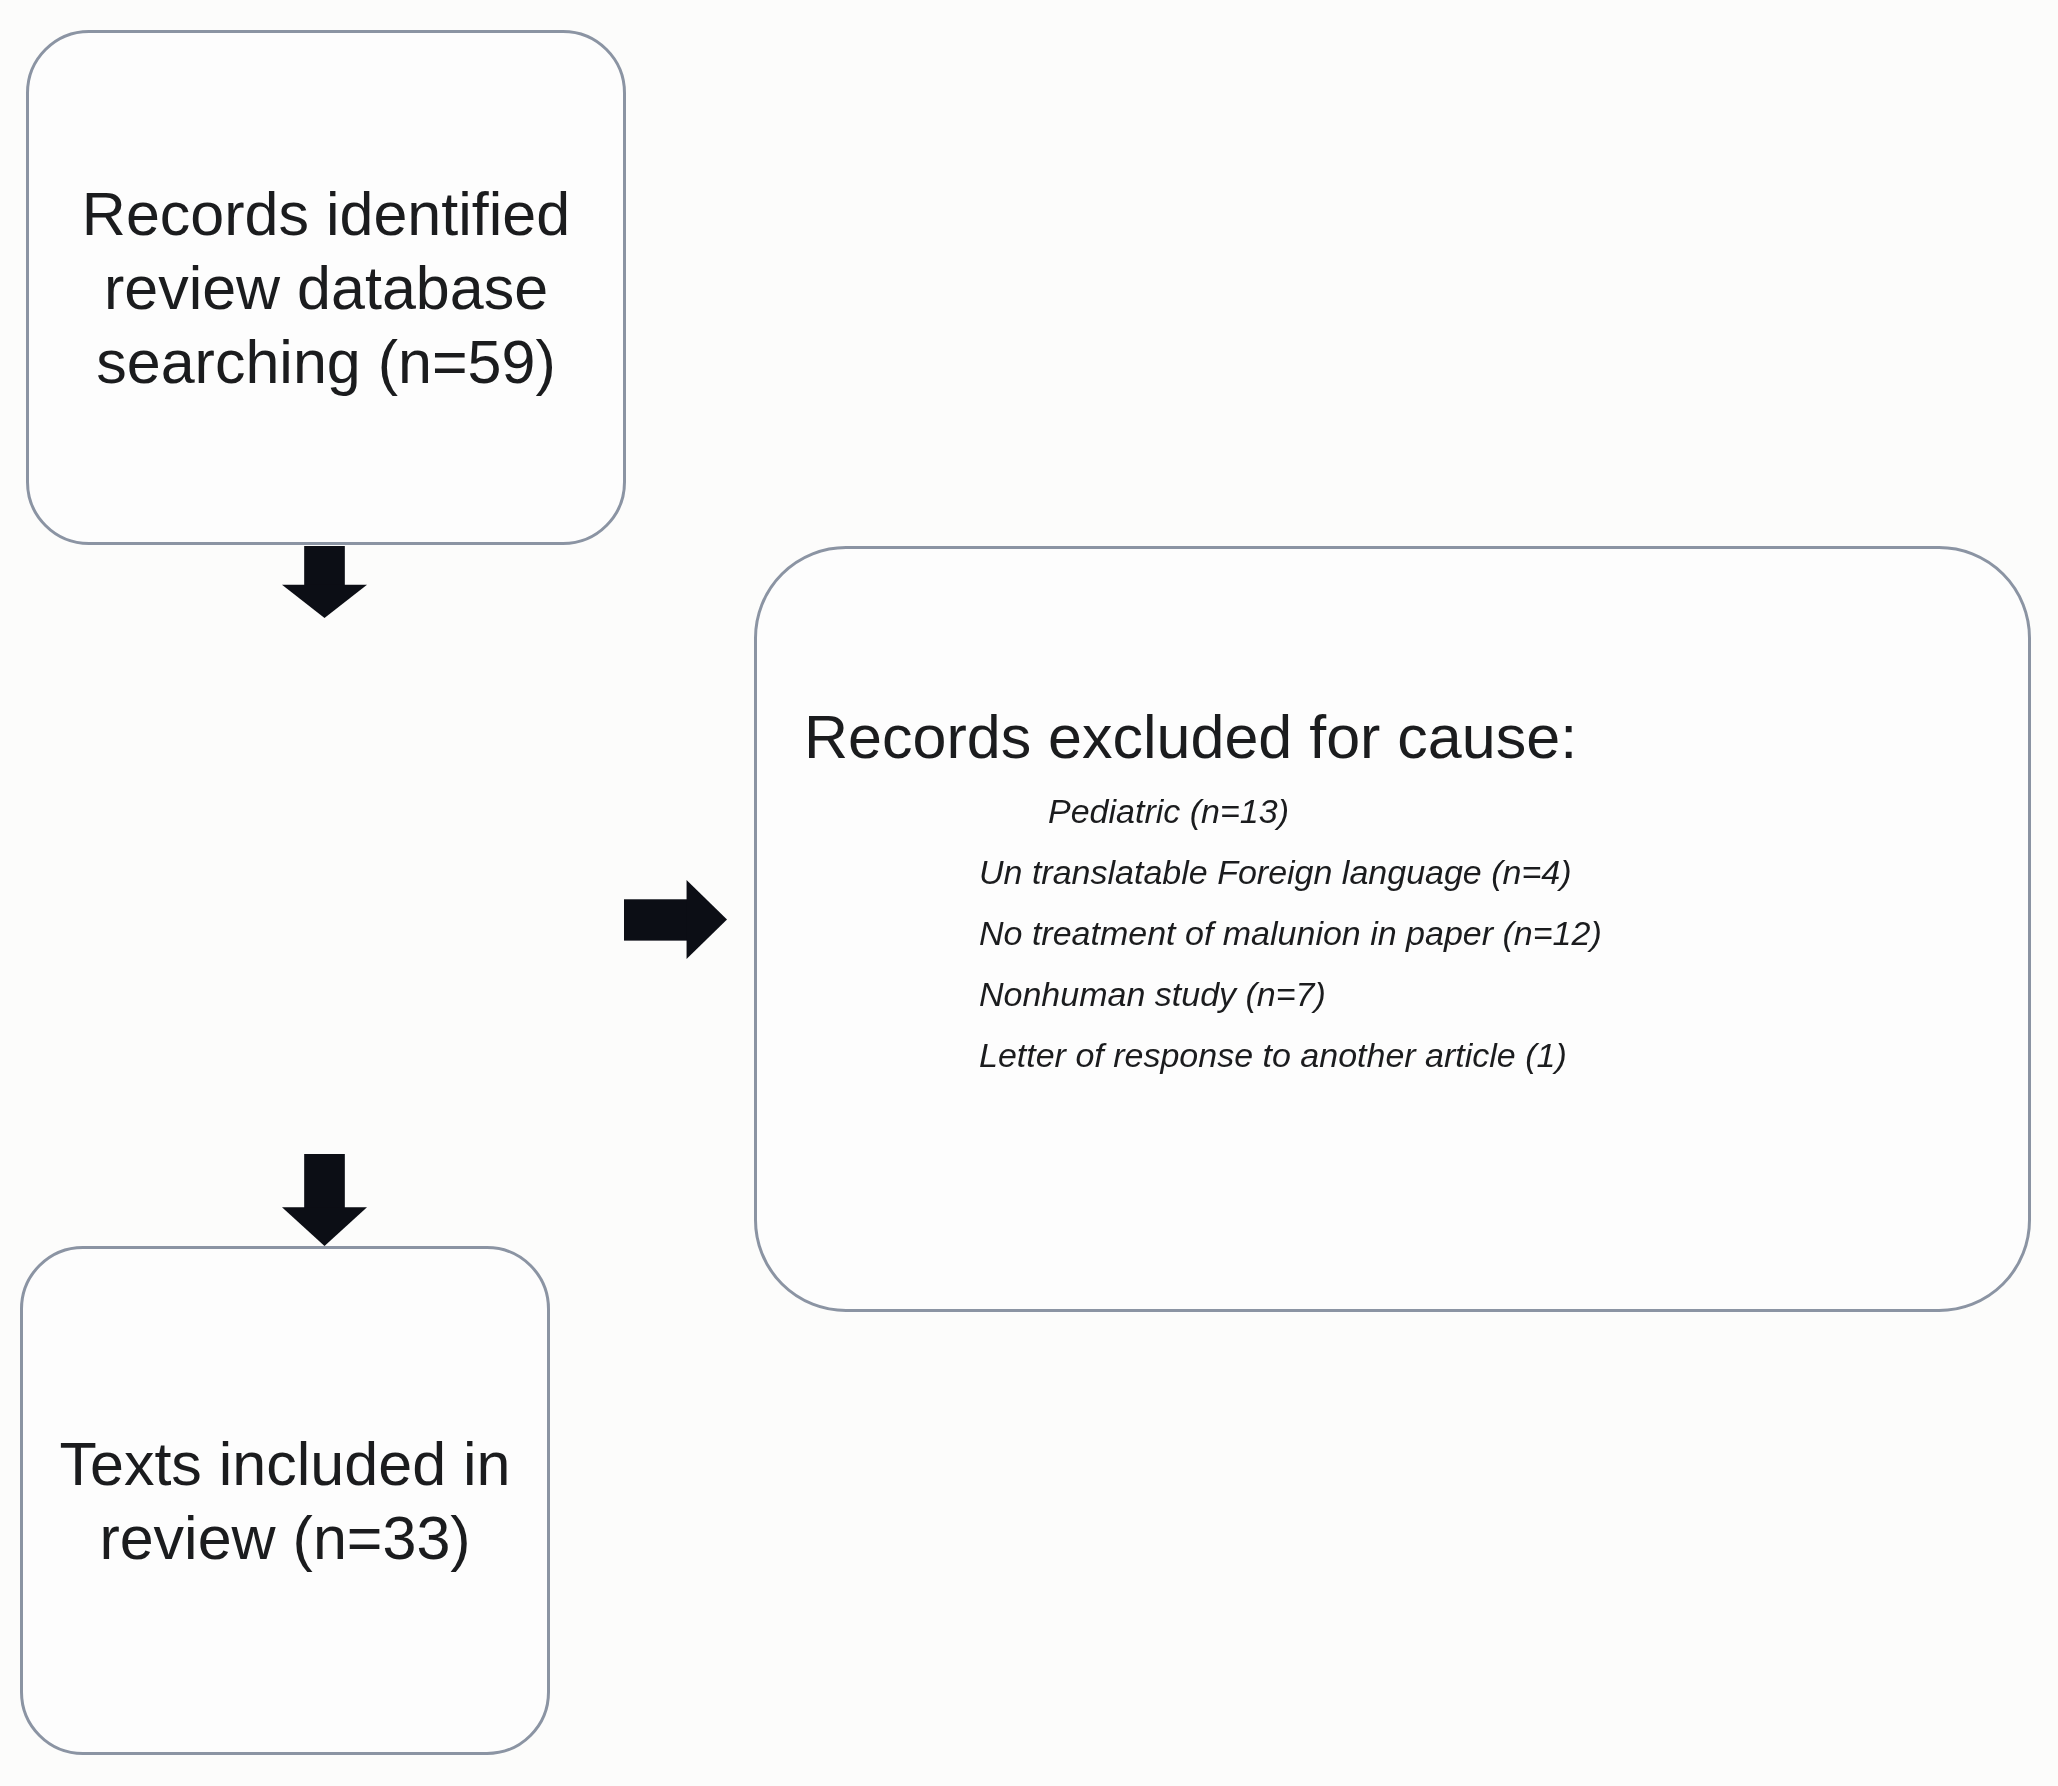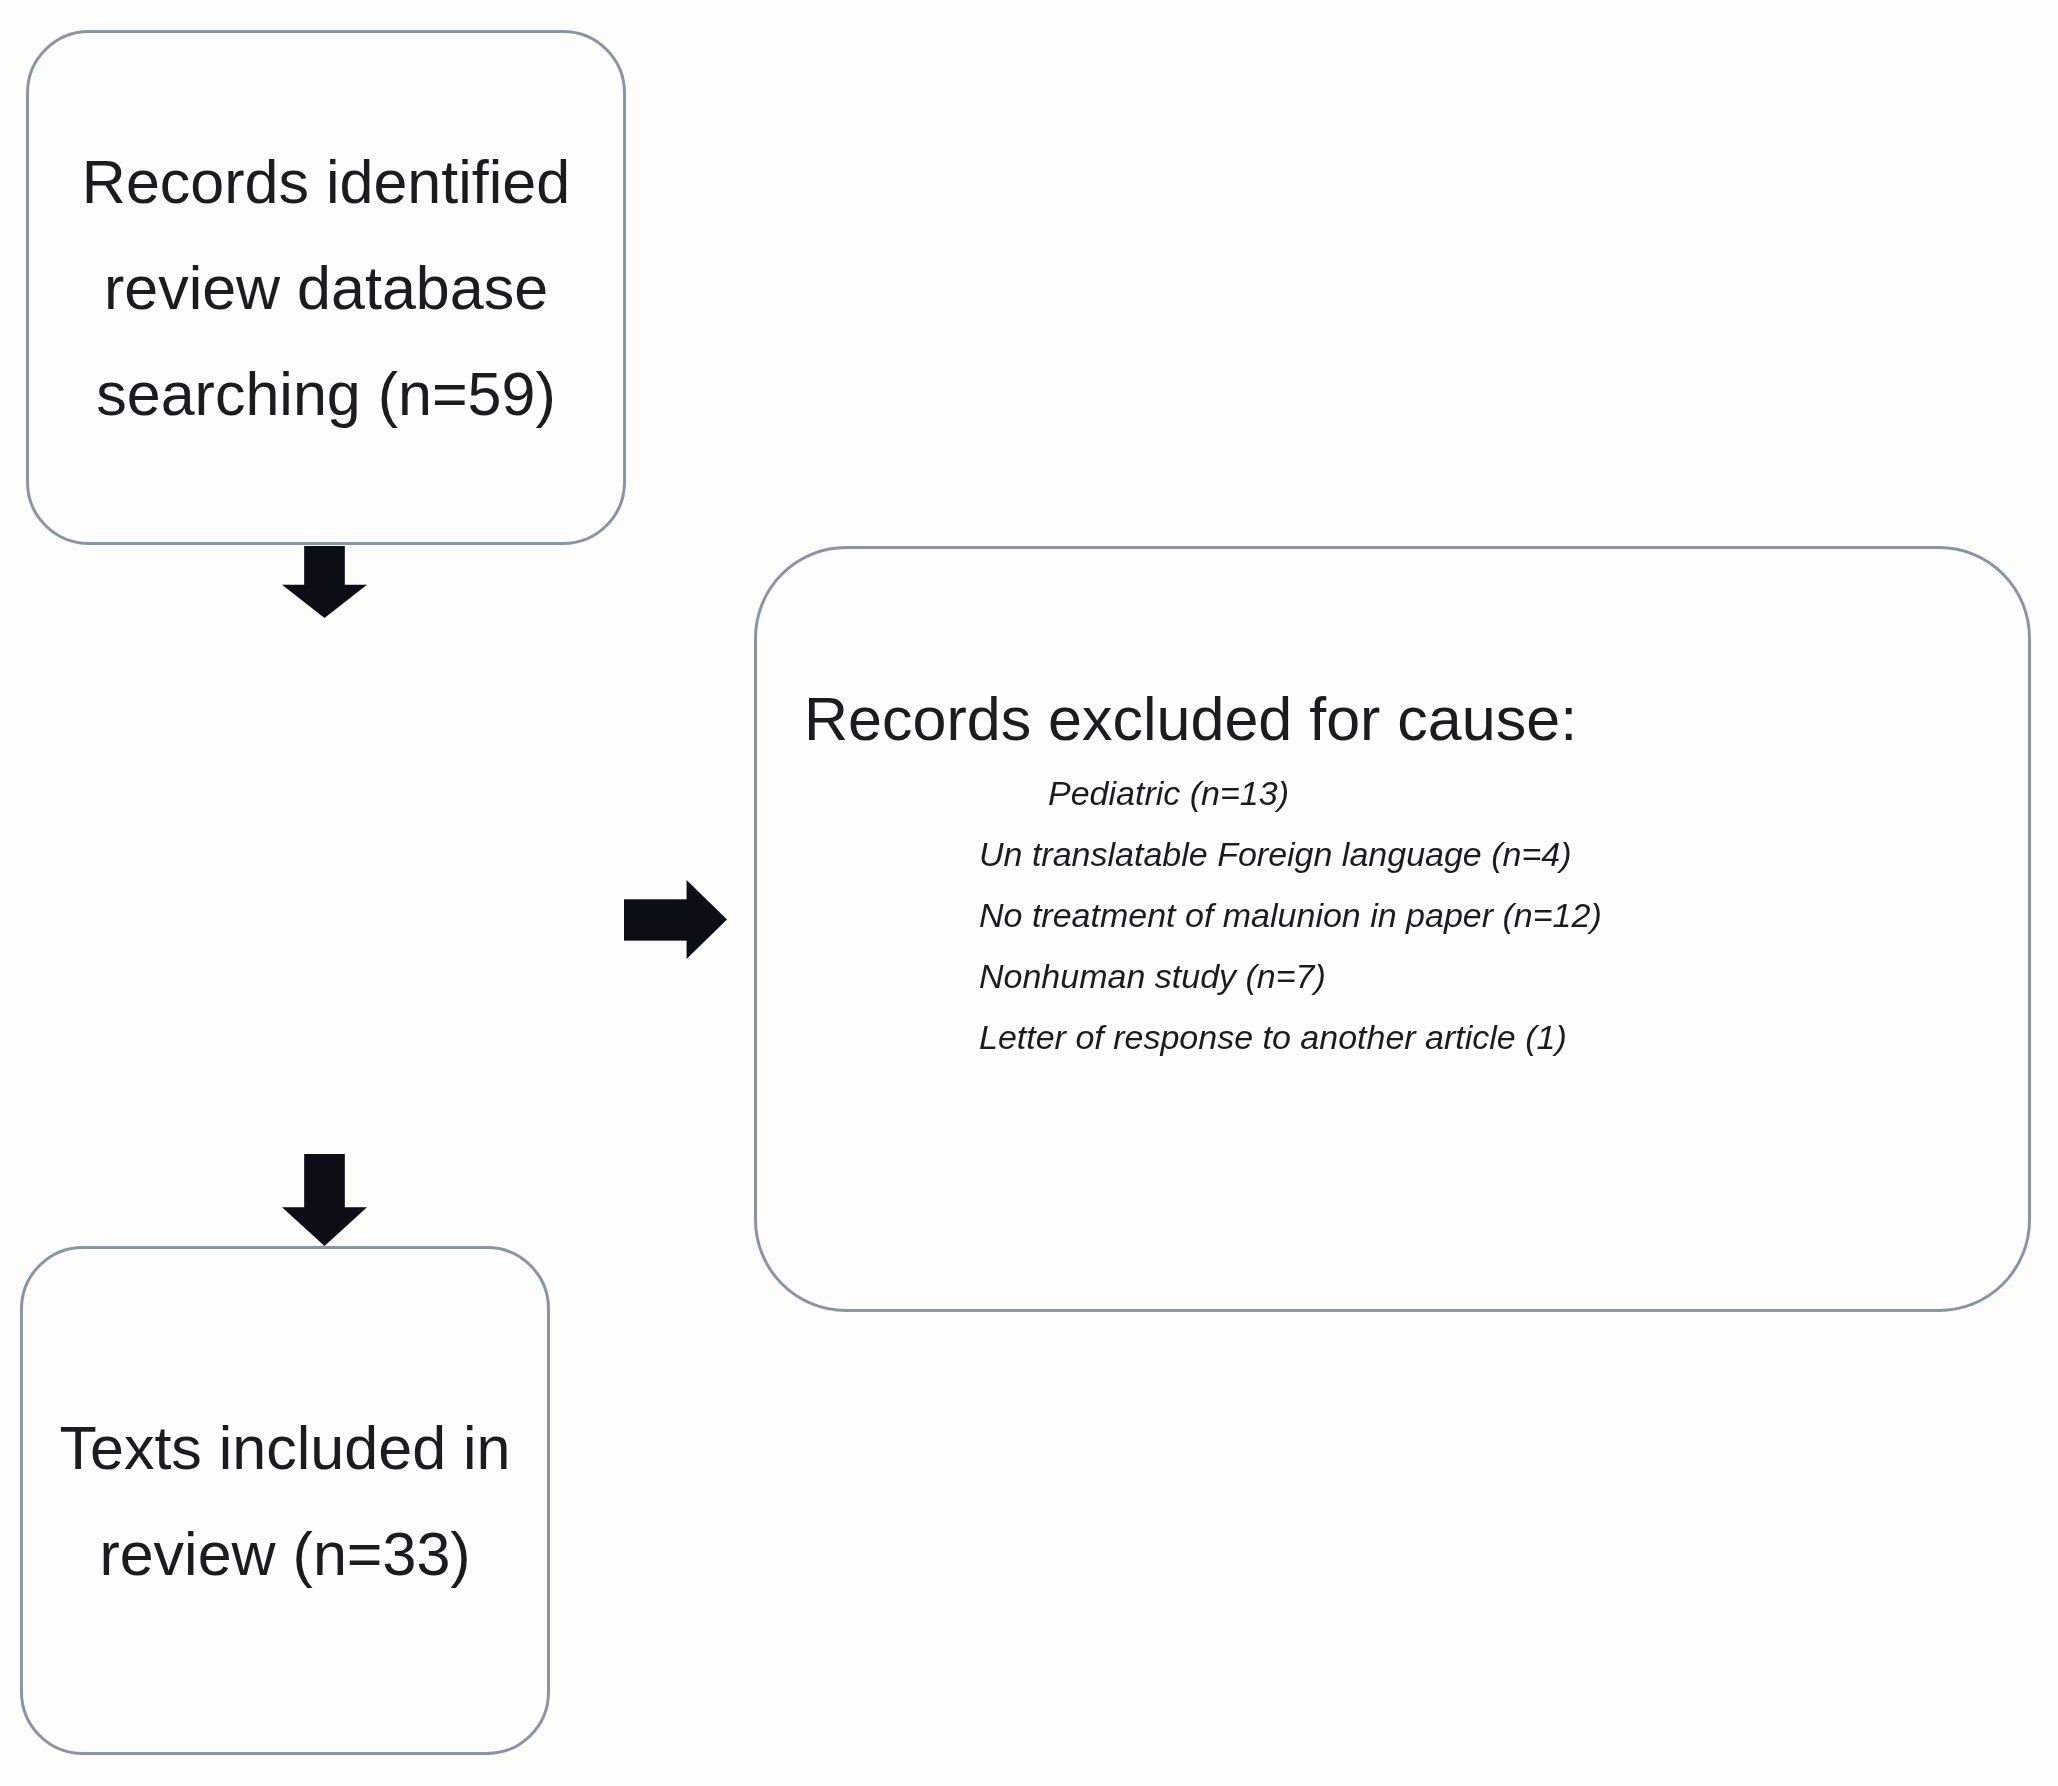--- a/index.html
+++ b/index.html
@@ -21,33 +21,34 @@
   .node{
     position:absolute;
     background:var(--box-fill);
     border:3.7px solid var(--border-color);
   }
   .left-node{
     border-radius:63px;
     display:flex;flex-direction:column;
     align-items:center;justify-content:center;
     text-align:center;
-    font-size:61px;line-height:74px;gap:32px;
+    font-size:61px;line-height:74px;
   }
   #box-identified{left:26px;top:30px;width:600px;height:515px;}
   #box-reviewed{left:26px;top:618px;width:598px;height:533px;}
   #box-included{left:20px;top:1246px;width:530px;height:509px;}
   #box-excluded{
     left:754px;top:546px;width:1277px;height:766px;
     border-radius:92px;
     padding:133px 37px 0 47px;
   }
   .excl-header{
     font-size:61px;line-height:74px;
     font-style:normal;
+    margin-top:18px;
   }
   .excl-list{
     margin-top:7.4px;
     padding-left:175px;
     font-style:italic;
     font-size:34px;line-height:61px;
   }
   .reason.indent-extra{padding-left:69px;}
   .arrow{position:absolute;}
   .arrow svg{display:block;width:100%;height:100%;}

